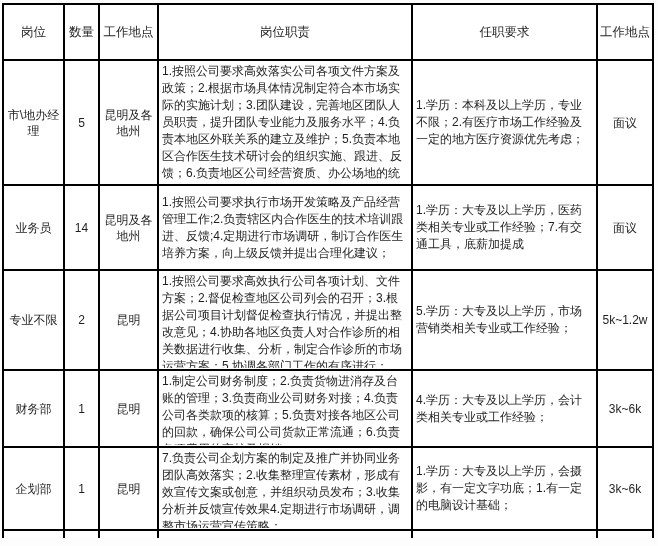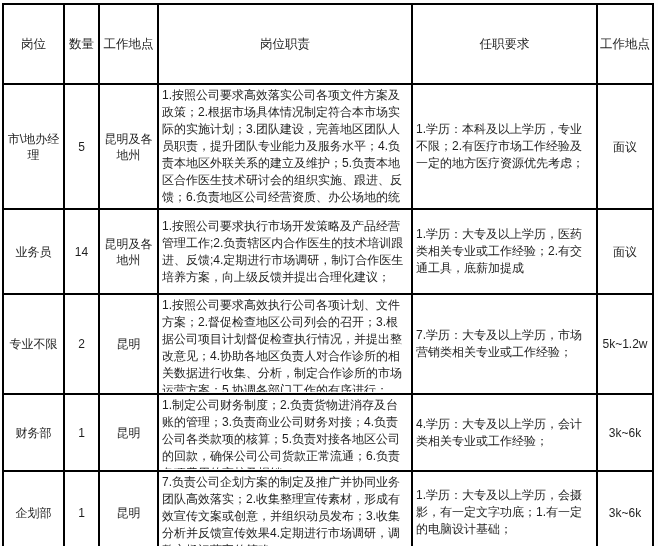--- a/index.html
+++ b/index.html
@@ -46,21 +46,21 @@
     <colgroup>
       <col style="width:61px">
         <col style="width:35px">
         <col style="width:59px">
       <col style="width:254px">
         <col style="width:185px">
         <col style="width:56px">
     </colgroup>
 
     <tbody>
-        <tr style="height:80px">
+        <tr style="height:56px">
       <th>岗位</th>
       <th>数量</th>
       <th>工作地点</th>
       <th>岗位职责</th>
       <th>任职要求</th>
       <th>工作地点</th>
     </tr>
 
     <tr style="height:125px">
       <td class="c">市\地办经理</td>
@@ -76,34 +76,34 @@
     </tr>
 
     <tr style="height:85px">
       <td class="c">业务员</td>
       <td class="c">14</td>
       <td class="c">昆明及各地州</td>
       <td class="t">
             <div class="clip" style="max-height:81px">1.按照公司要求执行市场开发策略及产品经营管理工作;2.负责辖区内合作医生的技术培训跟进、反馈;4.定期进行市场调研，制订合作医生培养方案，向上级反馈并提出合理化建议；</div>
           </td>
       <td class="t">
-            <div class="clip" style="max-height:81px">1.学历：大专及以上学历，医药类相关专业或工作经验；2.有交通工具，底薪加提成</div>
+            <div class="clip" style="max-height:81px">1.学历：大专及以上学历，医药类相关专业或工作经验；7.有交通工具，底薪加提成</div>
           </td>
       <td class="c">面议</td>
     </tr>
 
     <tr style="height:100px">
       <td class="c">专业不限</td>
       <td class="c">2</td>
       <td class="c">昆明</td>
       <td class="t">
             <div class="clip" style="max-height:96px">1.按照公司要求高效执行公司各项计划、文件方案；2.督促检查地区公司列会的召开；3.根据公司项目计划督促检查执行情况，并提出整改意见；4.协助各地区负责人对合作诊所的相关数据进行收集、分析，制定合作诊所的市场运营方案；5.协调各部门工作的有序进行；</div>
           </td>
       <td class="t">
-            <div class="clip" style="max-height:96px">7.学历：大专及以上学历，市场营销类相关专业或工作经验；</div>
+            <div class="clip" style="max-height:96px">5.学历：大专及以上学历，市场营销类相关专业或工作经验；</div>
           </td>
       <td class="c">5k~1.2w</td>
     </tr>
 
     <tr style="height:77px">
       <td class="c">财务部</td>
       <td class="c">1</td>
       <td class="c">昆明</td>
       <td class="t">
             <div class="clip" style="max-height:73px">1.制定公司财务制度；2.负责货物进消存及台账的管理；3.负责商业公司财务对接；4.负责公司各类款项的核算；5.负责对接各地区公司的回款，确保公司公司货款正常流通；6.负责各项费用的审核及报销；</div>

